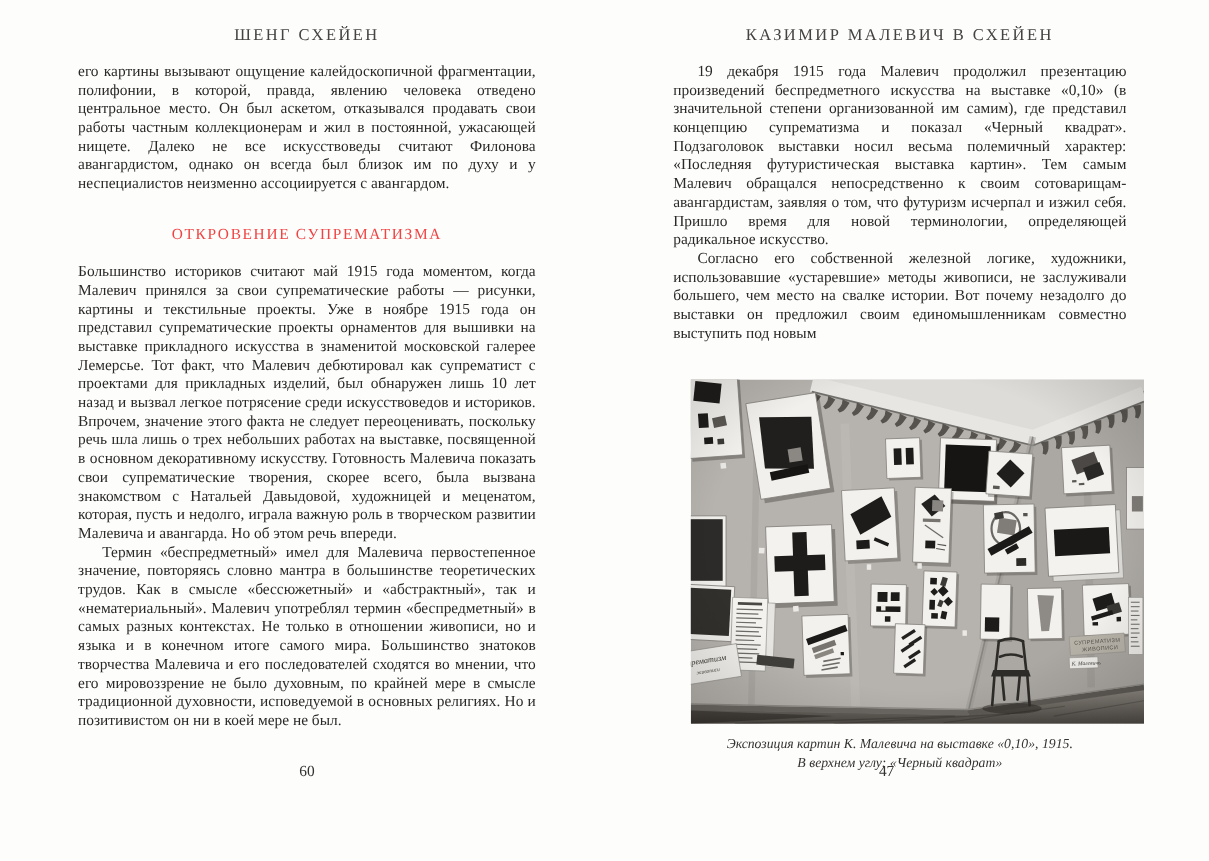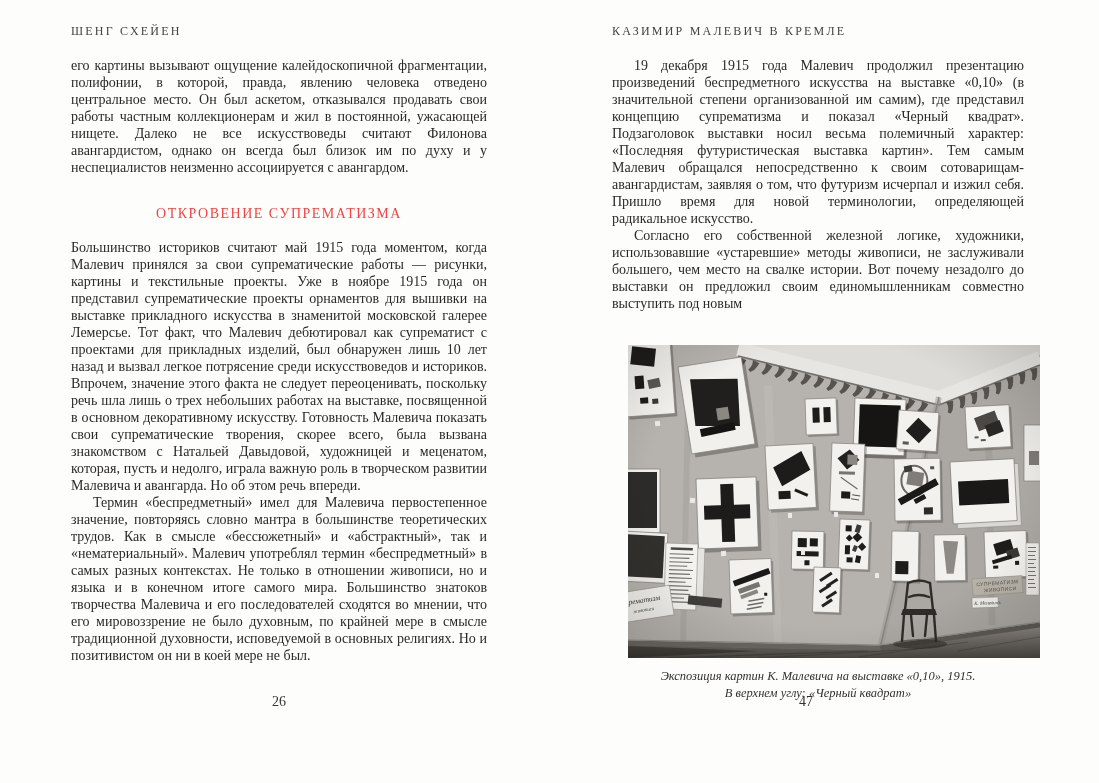--- a/index.html
+++ b/index.html
@@ -9,22 +9,22 @@
     font-family:"Liberation Serif", serif;
     color:#2a2927;
     overflow:hidden;
   }
   .spread{position:relative;width:1099px;height:783px;background:#fdfdfc;}
   .page{position:absolute;top:24px;}
   .page.left{left:71px;width:416px;}
   .page.right{left:612px;width:412px;}
   .running-head{
     height:12px;margin-bottom:21px;
-    text-align:left;
-    font-size:12px;letter-spacing:2.2px;
+    text-align:center;
+    font-size:15px;letter-spacing:2.2px;
     color:#454341;
   }
   p.body{
     margin:0;
     font-size:14px;line-height:17px;
     text-align:justify;
     text-justify:inter-word;
   }
   p.body.indent{text-indent:22px;}
   h2.section-heading{
@@ -54,24 +54,24 @@
 
 <div class="spread">
 
   <section class="page left">
     <div class="running-head">ШЕНГ СХЕЙЕН</div>
     <p class="body">его картины вызывают ощущение калейдоскопичной фрагментации, полифонии, в которой, правда, явлению человека отведено центральное место. Он был аскетом, отказывался продавать свои работы частным коллекционерам и жил в постоянной, ужасающей нищете. Далеко не все искусствоведы считают Филонова авангардистом, однако он всегда был близок им по духу и у неспециалистов неизменно ассоциируется с авангардом.</p>
     <h2 class="section-heading">ОТКРОВЕНИЕ СУПРЕМАТИЗМА</h2>
     <p class="body">Большинство историков считают май 1915 года моментом, когда Малевич принялся за свои супрематические работы — рисунки, картины и текстильные проекты. Уже в ноябре 1915 года он представил супрематические проекты орнаментов для вышивки на выставке прикладного искусства в знаменитой московской галерее Лемерсье. Тот факт, что Малевич дебютировал как супрематист с проектами для прикладных изделий, был обнаружен лишь 10 лет назад и вызвал легкое потрясение среди искусствоведов и историков. Впрочем, значение этого факта не следует переоценивать, поскольку речь шла лишь о трех небольших работах на выставке, посвященной в основном декоративному искусству. Готовность Малевича показать свои супрематические творения, скорее всего, была вызвана знакомством с Натальей Давыдовой, художницей и меценатом, которая, пусть и недолго, играла важную роль в творческом развитии Малевича и авангарда. Но об этом речь впереди.</p>
     <p class="body indent">Термин «беспредметный» имел для Малевича первостепенное значение, повторяясь словно мантра в большинстве теоретических трудов. Как в смысле «бессюжетный» и «абстрактный», так и «нематериальный». Малевич употреблял термин «беспредметный» в самых разных контекстах. Не только в отношении живописи, но и языка и в конечном итоге самого мира. Большинство знатоков творчества Малевича и его последователей сходятся во мнении, что его мировоззрение не было духовным, по крайней мере в смысле традиционной духовности, исповедуемой в основных религиях. Но и позитивистом он ни в коей мере не был.</p>
   </section>
-  <div class="page-number pn-left">26</div>
+  <div class="page-number pn-left">60</div>
 
   <section class="page right">
-    <div class="running-head">КАЗИМИР МАЛЕВИЧ В КРЕМЛЕ</div>
+    <div class="running-head">КАЗИМИР МАЛЕВИЧ В СХЕЙЕН</div>
     <p class="body indent">19 декабря 1915 года Малевич продолжил презентацию произведений беспредметного искусства на выставке «0,10» (в значительной степени организованной им самим), где представил концепцию супрематизма и показал «Черный квадрат». Подзаголовок выставки носил весьма полемичный характер: «Последняя футуристическая выставка картин». Тем самым Малевич обращался непосредственно к своим сотоварищам-авангардистам, заявляя о том, что футуризм исчерпал и изжил себя. Пришло время для новой терминологии, определяющей радикальное искусство.</p>
     <p class="body indent">Согласно его собственной железной логике, художники, использовавшие «устаревшие» методы живописи, не заслуживали большего, чем место на свалке истории. Вот почему незадолго до выставки он предложил своим единомышленникам совместно выступить под новым</p>
 
     <figure>
       <svg class="photo-svg" viewBox="0 0 412 313" xmlns="http://www.w3.org/2000/svg">
         <defs>
           <linearGradient id="floorGrad" x1="0" y1="0" x2="0" y2="1">
             <stop offset="0" stop-color="#8d8881"></stop>
               <stop offset="1" stop-color="#4c4843"></stop>
           </linearGradient>

